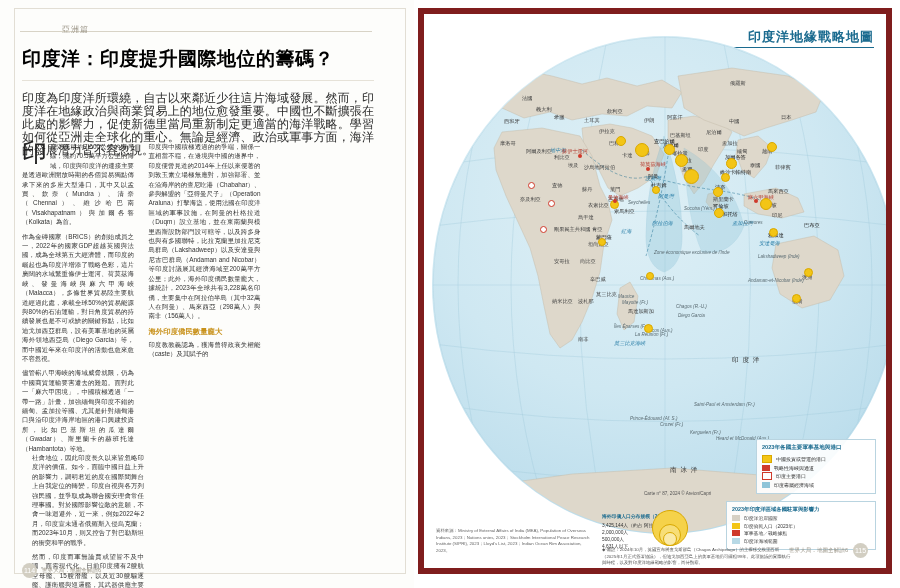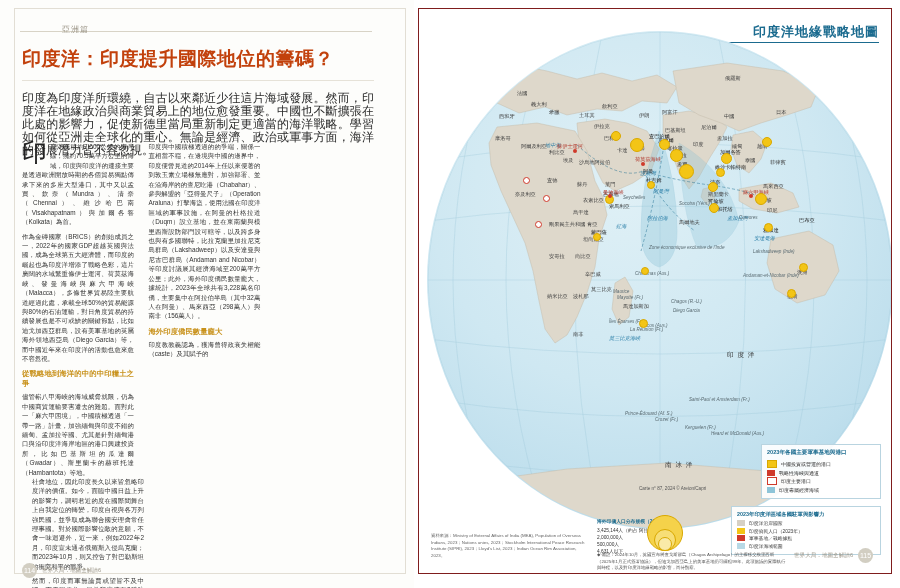--- a/index.html
+++ b/index.html
@@ -10,38 +10,38 @@
   .left{position:absolute;left:0;top:0;width:414px;height:588px;background:#fdfdfb;}
   .left-inner{position:absolute;left:14px;top:8px;width:392px;height:566px;border:1px solid #e2ded4;box-sizing:border-box;}
   .hdr{position:absolute;left:20px;top:14px;display:flex;align-items:center;gap:6px;}
   .hdr .globe{width:15px;height:15px;border-radius:50%;background:#c9a227;position:relative;}
   .hdr .globe:after{content:"";position:absolute;left:1px;top:6.5px;width:13px;height:1px;background:#fdfdfb;}
   .hdr .globe:before{content:"";position:absolute;left:6.5px;top:1px;width:1px;height:13px;background:#fdfdfb;}
   .hdr .t1{font-size:8.5px;letter-spacing:1.6px;color:#8a8a8a;font-family:"Liberation Serif",serif;}
   .hdr-rule{position:absolute;left:20px;top:31px;width:352px;height:1px;background:#d8d3c6;}
   .hdr-asia{position:absolute;left:62px;top:24px;font-size:8px;color:#9a9486;letter-spacing:1px;}
 
-  .title{position:absolute;left:22px;top:46px;width:360px;font-size:19px;color:#c2410c;font-weight:bold;font-family:Liberation Sans, sans-serif;letter-spacing:.5px;}
+  .title{position:absolute;left:22px;top:46px;width:360px;font-size:19px;color:#000000;font-weight:bold;font-family:Liberation Sans, sans-serif;letter-spacing:.5px;}
   .subtitle-rule{position:absolute;left:22px;top:80px;width:352px;height:1px;background:#e6e2d8;}
 
   .lede{position:absolute;left:22px;top:92px;width:352px;font-size:12px;line-height:13px;color:#2b2b2b;text-align:justify;}
 
   .cols{position:absolute;left:22px;top:142px;width:356px;}
   .col{width:112px;font-size:6.4px;line-height:9.4px;color:#333;text-align:justify;display:inline-block;vertical-align:top;}
   .col+.col{margin-left:10px;}
   .dropcap{float:left;font-size:25px;line-height:21px;padding:0 3px 0 0;font-family:"Liberation Serif",serif;color:#222;}
   .sechead{font-size:7.4px;font-weight:bold;color:#c8911a;margin:6px 0 3px;line-height:10px;}
 
   .foot-l{position:absolute;left:22px;bottom:10px;display:flex;align-items:center;gap:5px;}
   .pagenum{width:15px;height:15px;border-radius:50%;background:#d2cec2;color:#fff;font-size:7px;display:flex;align-items:center;justify-content:center;}
   .foot-txt{font-size:5.6px;color:#9a9486;}
 
   
   .right{position:absolute;left:414px;top:0;width:486px;height:588px;background:#ffffff;}
-  .right-inner{position:absolute;left:4px;top:8px;width:474px;height:566px;border:1px solid #7f1d1d;box-sizing:border-box;overflow:hidden;background:#fff;}
+  .right-inner{position:absolute;left:4px;top:8px;width:474px;height:566px;border:6px solid #7f1d1d;box-sizing:border-box;overflow:hidden;background:#fff;}
   .map-title{position:absolute;right:12px;top:14px;font-size:13px;font-weight:bold;color:#1b6b8f;font-family:"Liberation Serif",serif;letter-spacing:1px;}
   .map-title-rule{position:absolute;right:12px;top:33px;width:210px;height:1px;background:#1b6b8f;}
 
   
   .globe-wrap{position:absolute;left:8px;top:22px;width:466px;height:498px;}
   .ocean{position:absolute;left:0;top:0;width:466px;height:498px;border-radius:50%;background:radial-gradient(circle at 42% 32%, #dff0f6 0%, #cfe8f2 45%, #bfdfed 72%, #a8d2e4 100%);}
   .grat{position:absolute;left:0;top:0;width:466px;height:498px;}
 
   svg{display:block;}
 
@@ -89,21 +89,20 @@
 
     <div class="title">印度洋：印度提升國際地位的籌碼？</div>
     <div class="subtitle-rule"></div>
 
     <div class="lede">印度為印度洋所環繞，自古以來鄰近少往這片海域發展。然而，印度洋在地緣政治與商業貿易上的地位愈發重要。中國也不斷擴張在此處的影響力，促使新德里當局重新制定更適當的海洋戰略。學習如何從亞洲走全球化的重心。無論是經濟、政治或軍事方面，海洋的發展潛力皆不容忽視。</div>
 
     <div class="cols">
       <div class="col">
         <p style="margin:0 0 5px;"><span class="dropcap">印</span><span>度洋面積約7,000公里的海岸線，擁約70.5萬平方公里的海域，印度與印度洋的連接主要是透過歐洲開放時期的各個貿易獨點傳承下來的多座大型港口，其中又以孟買、欽奈（Mundra）、清奈（Chennai）、維沙哈巴南（Visakhapatnam）與加爾各答（Kolkata）為首。</span></p>
         <p style="margin:0 0 5px;">作為金磚國家（BRICS）的創始成員之一，2022年的國家GDP超越英國與法國，成為全球第五大經濟體，而印度的崛起也為印度洋增添了戰略色彩，這片廣闊的水域繁重條伊士運河、荷莫茲海峽、發曼海峽與麻六甲海峽（Malacca），多條世界貿易陸主要航道經過此處，承載全球50%的貿易能源與80%的石油運輸，對日角度貿易的持續發展也是不可或缺的關鍵節點，比如迪戈加西亞群島，設有美軍基地的英屬海外領地西亞島（Diego Garcia）等，而中國近年來在印度洋的活動也愈來愈不容忽視。</p>
-        <div class="sechead">從戰略地到海洋的中的中印糧土之爭</div>
         <p style="margin:0;">儘管嶄八甲海峽的海域威脅就限，仍為中國商貿運輸要害遭去的難題。面對此一「麻六甲困境」，中國積極透過「一帶一路」計畫，加強緬甸與印度不錯的緬甸、孟加拉等國、尤其是針對緬甸港口與沿印度洋海岸地區的港口興建投資所，比如巴基斯坦的瓜達爾（Gwadar）、斯里蘭卡的赫班托達（Hambantota）等地。</p>
       </div>
       <div class="col">
         <p style="margin:0 0 5px;">印度與中國積極透過的的爭端，關係一直相當不穩，在邊境與中國的邊界中，印度便曾見道的2014年上任以來便著的到敦玉素立場極無應對，加強部署、並在沿海岸的的查尼吃港（Chabahar）、參與解盟的「亞得曼尺子」（Operation Araluna）打擊海盜，使用法國在印度洋區域的軍事設施，在阿曼的杜格拉道（Duqm）設立基地，並在東南蘭與模里西斯設防部門設可轄等，以及跨多身也與有多國聯特，比拉克蘭里加拉尼克島群島（Lakshadweep）以及安達曼與尼古巴群島（Andaman and Nicobar）等印度討議展其經濟海域至200萬平方公里；此外，海外印度僑民數量龐大，據統計，2023年全球共有3,228萬名印僑，主要集中在阿拉伯半島（其中32萬人在阿曼）、馬來西亞（298萬人）與南非（156萬人）。</p>
         <div class="sechead">海外印度僑民數量龐大</div>
         <p style="margin:0;">印度教教義認為，獲海曾得政衰失權能（caste）及其賦予的</p>
       </div>
       <div class="col">
         <p style="margin:0 0 5px;">社會地位，因此印度長久以來皆忽略印度洋的價值。如今，面臨中國日益上升的影響力，調明君近的度在國際間舞台上自我定位的轉變，印度自視與各万列強民國，並爭取成為聯合國安理會常任理事國。對於國際影響位敵的意願，不會一味迴避外，近一來，例如2022年2月，印度宣未通者俄羅斯入侵烏克蘭；而2023年10月，則又控告了對巴勒斯坦的衝突和平的戰爭。</p>
         <p style="margin:0 0 5px;">然而，印度而軍無論賈或望皆不及中國，面需現代化、日前印度擁有2艘航空母艦、15艘潛艦，以及近30艘驅逐艦、護衛艦與巡邏艦，其武器供應主要即將俄羅斯，近年，美國與日本結合，儘管印度希望實現大部分軍艦國產化目標，但814億美元的軍費支出遠遠不及中國的2,920億，據統計，2018～2023年間，印度依賴進全球總占內武器進口額，今在球總進口額的11%。</p>

